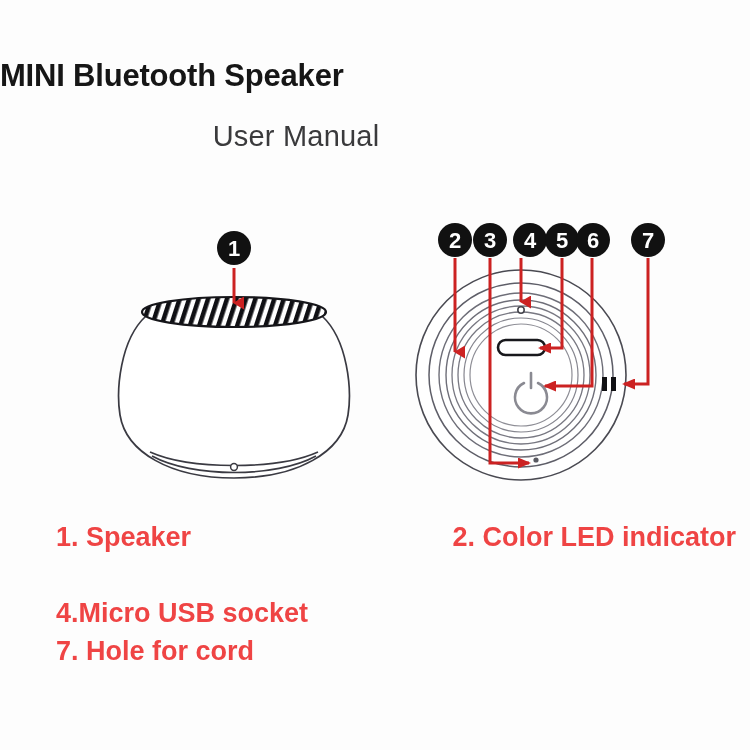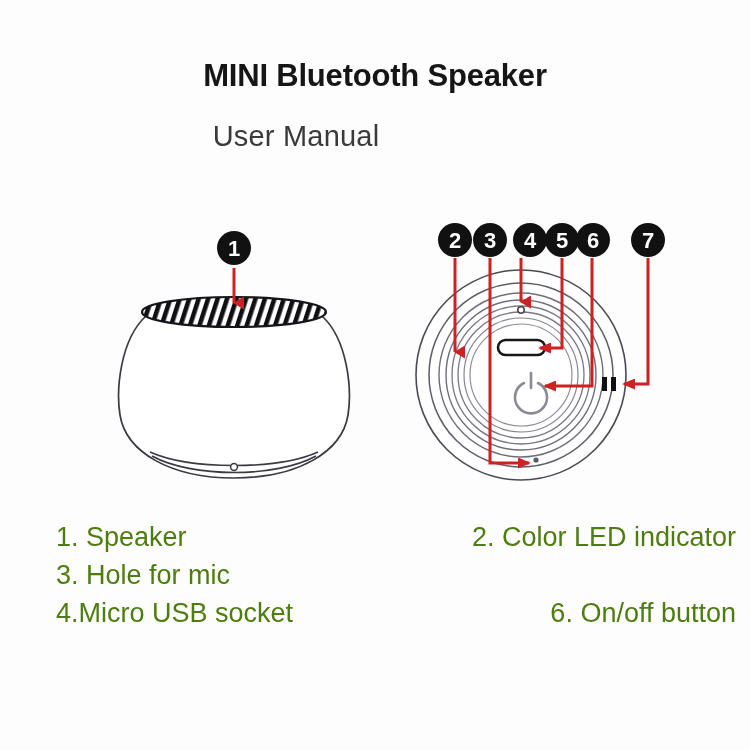--- a/index.html
+++ b/index.html
@@ -18,21 +18,20 @@
     background: #fdfdfd;
     overflow: hidden;
   }
 
   
   .title {
     position: absolute;
     left: 0;
     top: 58px;
     width: 750px;
-    text-align: center;
     font-size: 31px;
     font-weight: bold;
     color: #161616;
     letter-spacing: -0.2px;
   }
   .subtitle {
     position: absolute;
     left: 0;
     top: 120px;
     width: 592px;
@@ -62,22 +61,22 @@
     top: 519px;
     width: 680px;
   }
   .legend-row {
     display: flex;
     height: 38px;
     align-items: flex-start;
   }
   .legend-cell {
     font-size: 27px;
-    color: #4d7c0f;
-    font-weight: 400;
+    color: #ef4444;
+    font-weight: 700;
     line-height: 36px;
     white-space: nowrap;
   }
   .legend-cell.col-a { width: 296px; }
   .legend-cell.col-b { width: 384px; text-align: right; }
 </style>
 </head>
 <body>
 
 <div id="page">
@@ -194,21 +193,23 @@
       </g>
     </svg>
   </div>
 
   <div class="legend">
     <div class="legend-row">
       <div class="legend-cell col-a">1. Speaker</div>
       <div class="legend-cell col-b">2. Color LED indicator</div>
     </div>
     <div class="legend-row">
-      <div class="legend-cell col-a">3. Hole for mic</div>
     </div>
     <div class="legend-row">
       <div class="legend-cell col-a">4.Micro USB socket</div>
-      <div class="legend-cell col-b">6. On/off button</div>
+    </div>
+    <div class="legend-row">
+      <div class="legend-cell col-a">7. Hole for cord</div>
+      <div class="legend-cell col-b"></div>
     </div>
   </div>
 
 </div>
 
 </body></html>

